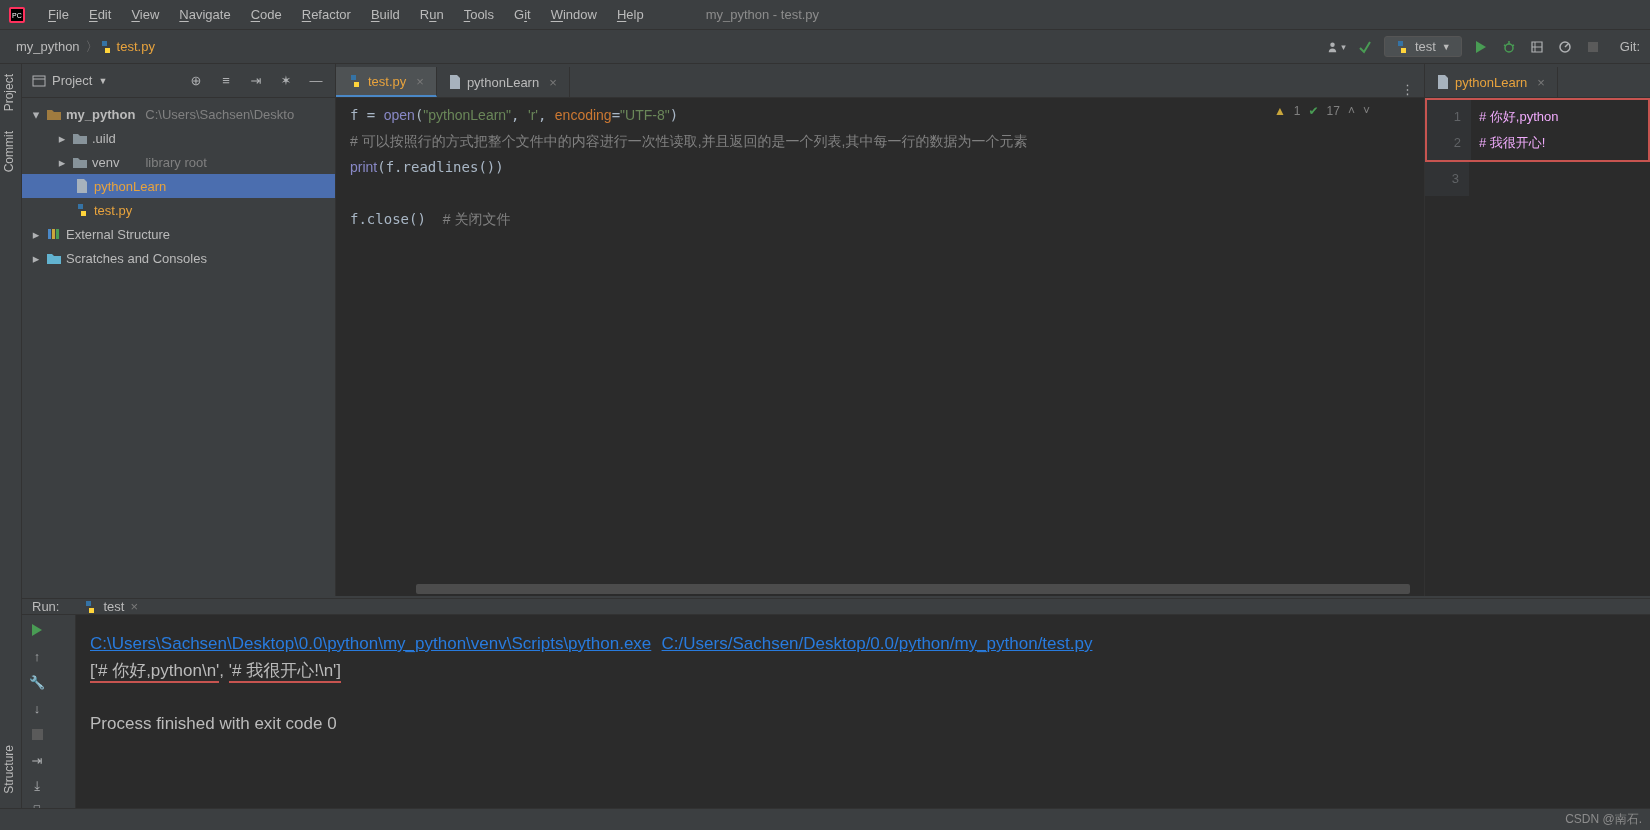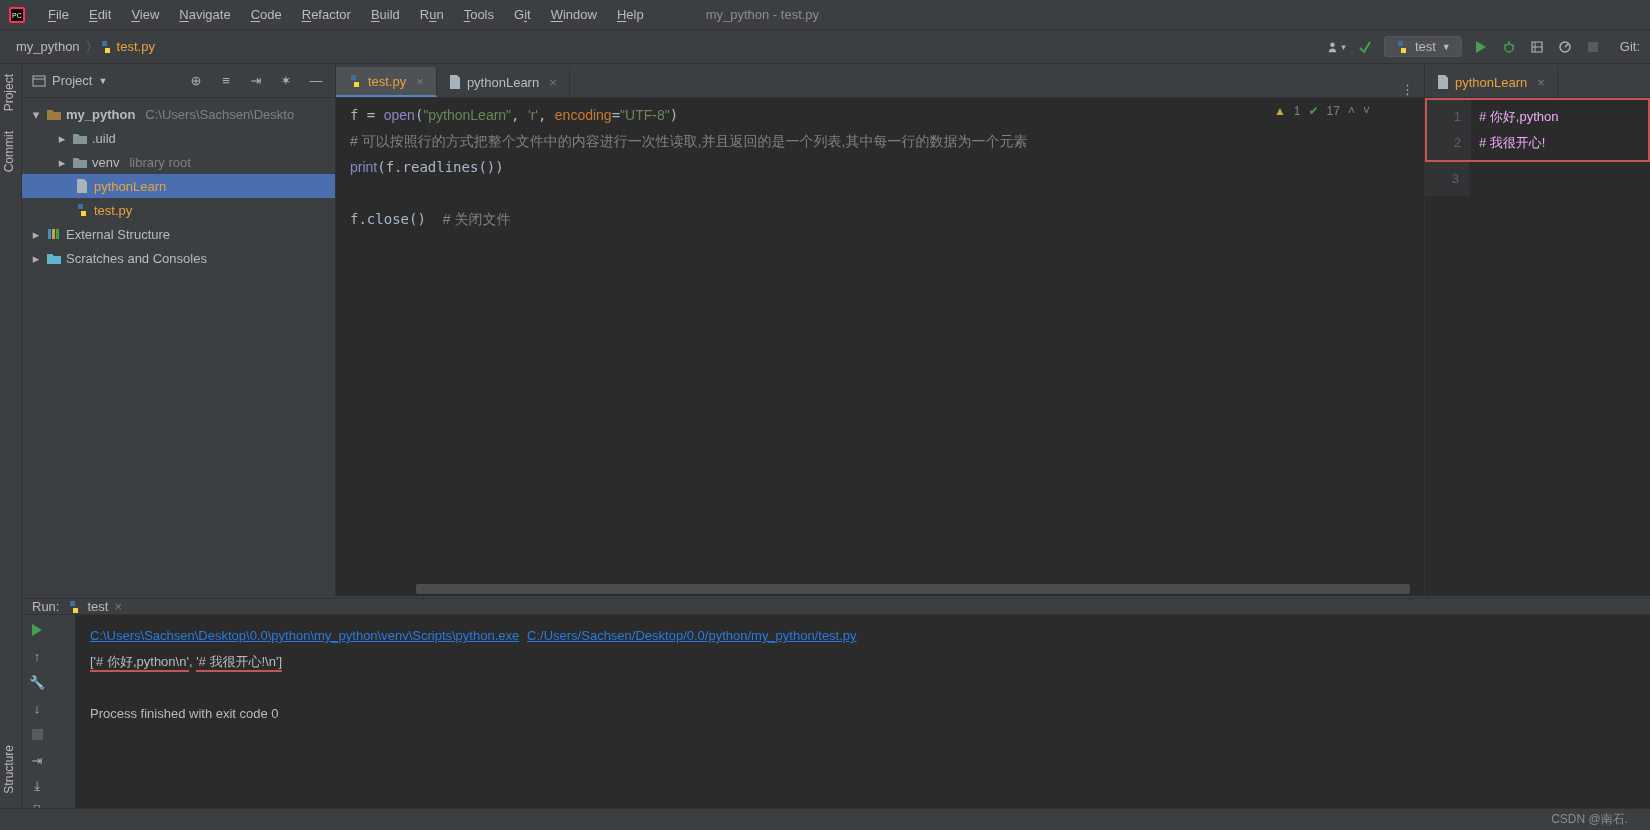--- a/index.html
+++ b/index.html
@@ -66,30 +66,30 @@
 
 .right-editor { width: 226px; background: #2b2b2b; border-left: 1px solid #323232; display: flex; flex-direction: column; }
 .right-editor .tabstrip { border-bottom: 1px solid #323232; }
 .highlight-box { border: 2px solid #c75450; margin: 0; flex: 0 0 auto; }
 .mini-editor { display: flex; }
 .mini-gutter { width: 44px; background: #313335; text-align: right; padding: 4px 10px 4px 0; color: #606366; font-family: Consolas, monospace; line-height: 26px; }
 .mini-code { flex: 1; padding: 4px 8px; font-family: Consolas, monospace; line-height: 26px; color: #f0abfc; white-space: pre; }
 
 
 .run-panel { position: absolute; left: 22px; right: 0; bottom: 22px; height: 210px; background: #2b2b2b; border-top: 1px solid #323232; display: flex; flex-direction: column; }
-.run-head { height: 30px; background: #3c3f41; border-bottom: 1px solid #323232; display: flex; align-items: center; padding: 0 10px; gap: 8px; }
+.run-head { height: 30px; background: #3c3f41; border-bottom: 1px solid #323232; display: flex; align-items: center; padding: 0 10px; gap: 24px; }
 .run-body { flex: 1; display: flex; }
 .run-toolbar { width: 54px; background: #3c3f41; border-right: 1px solid #323232; display: flex; flex-direction: column; flex-wrap: wrap; padding: 4px; gap: 4px; }
 .run-toolbar .tb { width: 22px; height: 22px; display: flex; align-items: center; justify-content: center; cursor: pointer; color: #afb1b3; }
-.run-out { flex: 1; padding: 8px 14px; font-family: Consolas, monospace; font-size: 13px; line-height: 26px; color: #bbbbbb; white-space: pre; position: relative; }
+.run-out { flex: 1; padding: 15px 14px; font-family: Consolas, monospace; font-size: 17px; line-height: 26px; color: #bbbbbb; white-space: pre; position: relative; }
 .run-out .link { color: #287bde; text-decoration: underline; }
 .underline-red { border-bottom: 2px solid #c75450; padding-bottom: 1px; }
 
 
-.statusbar { position: absolute; left: 0; right: 0; bottom: 0; height: 22px; background: #3c3f41; border-top: 1px solid #323232; display: flex; align-items: center; justify-content: flex-end; padding: 0 22px; color: #8c8c8c; font-size: 12px; }
+.statusbar { position: absolute; left: 0; right: 0; bottom: 0; height: 22px; background: #3c3f41; border-top: 1px solid #323232; display: flex; align-items: center; justify-content: flex-end; padding: 0 8px; color: #8c8c8c; font-size: 12px; }
 
 
 svg { display: block; }
 </style>
 </head>
 <body>
 
 <div class="menubar">
   <span class="logo">
     <svg viewBox="0 0 18 18">
@@ -231,21 +231,21 @@
         <span>.uild</span>
       </div>
       <div class="tree-row" style="padding-left:34px;">
         <span class="chev">▸</span>
         <span class="ficon folder-ico">
             <svg width="14" height="12" viewBox="0 0 14 12">
               <path d="M0 2h5l2 2h7v8H0z" fill="#87939a"></path>
             </svg>
           </span>
         <span>venv</span>
-        <span class="lib-text" style="margin-left:6px;">library root</span>
+        <span class="lib-text" style="margin-left:22px;">library root</span>
       </div>
       <div class="tree-row sel" style="padding-left:52px;">
         <span class="ficon">
             <svg width="12" height="14" viewBox="0 0 12 14">
               <path d="M1 0h7l3 3v11H1z" fill="#a7b2bd"></path>
             </svg>
           </span>
         <span class="orange-text">pythonLearn</span>
       </div>
       <div class="tree-row" style="padding-left:52px;">

